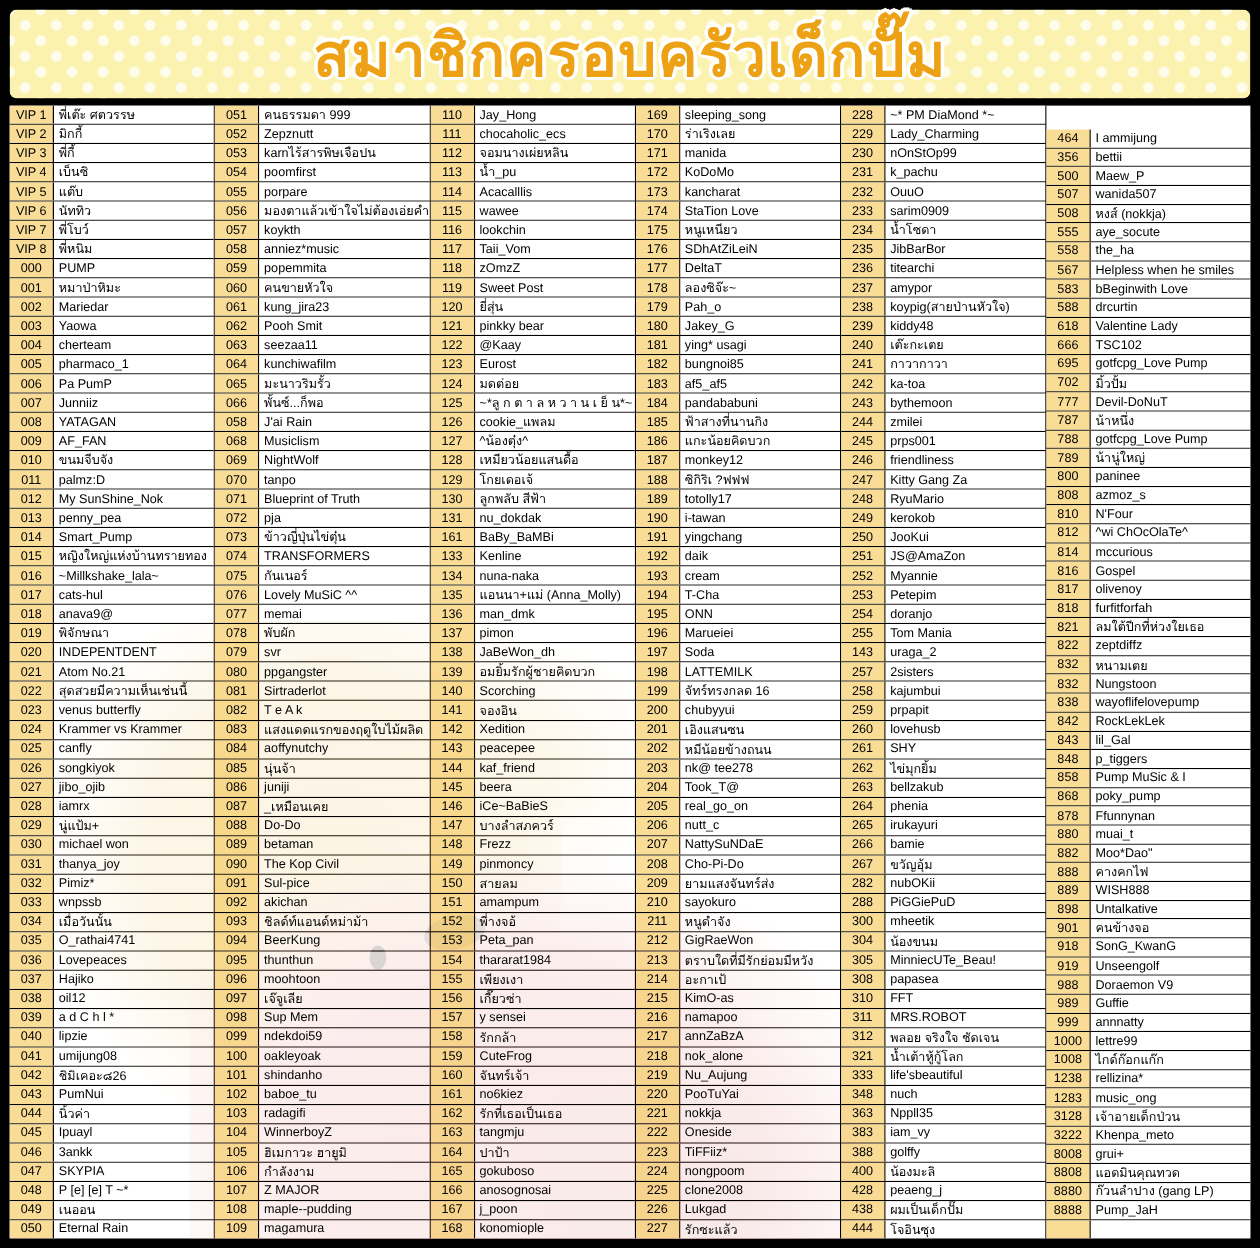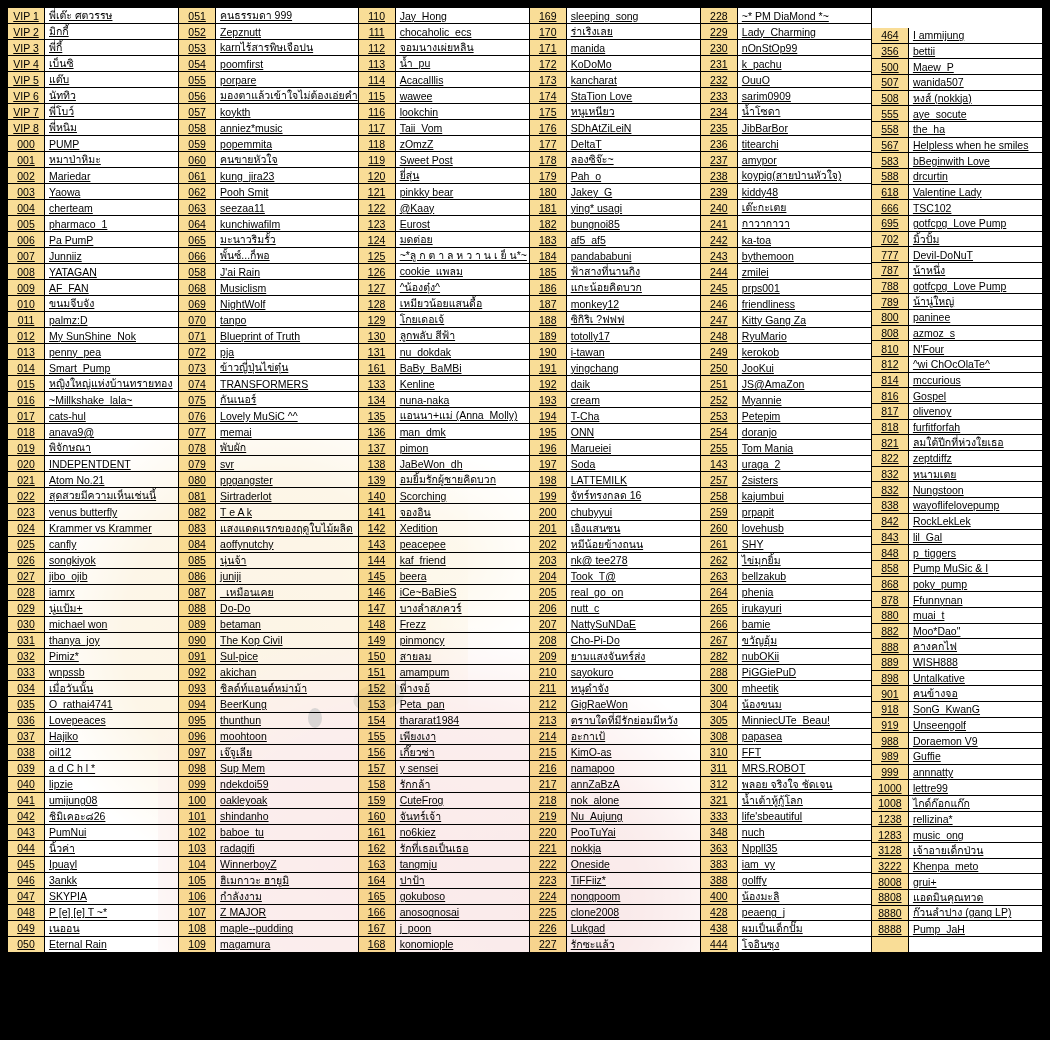--- a/index.html
+++ b/index.html
@@ -38,21 +38,20 @@
       -2px -2px 0 #fff, 2px -2px 0 #fff,
       -2px 2px 0 #fff, 2px 2px 0 #fff,
       0 3px 0 #fff, 0 -3px 0 #fff, 3px 0 0 #fff, -3px 0 0 #fff;
   }
   
   .table-area{
     position:relative;
     height:944px;
     background:#fff;
     overflow:hidden;
-    text-decoration:underline;
   }
   
   .decor{position:absolute;inset:0;pointer-events:none;}
   .decor div{position:absolute;}
   .pooh-head{
     left:30px;top:430px;width:430px;height:440px;
     background:radial-gradient(ellipse at 55% 45%, #f2cf8d 0%, #f4d595 45%, rgba(244,213,149,0) 72%);
   }
   .pooh-arm{
     left:330px;top:440px;width:220px;height:220px;
@@ -110,20 +109,23 @@
     padding-left:4px;
     color:#000;
     white-space:nowrap;
     overflow:hidden;
   }
 </style>
 </head>
 <body>
 
 <div class="frame">
+  <div class="title-bar">
+    <h1>สมาชิกครอบครัวเด็กปั๊ม</h1>
+  </div>
   <div class="table-area">
     <div class="decor">
       <div class="pooh-head"></div>
       <div class="pooh-arm"></div>
       <div class="pooh-shirt"></div>
       <div class="pooh-shirt2"></div>
       <div class="pooh-nose"></div>
       <div class="pooh-eye"></div>
     </div>
     <div class="cols" id="cols">

